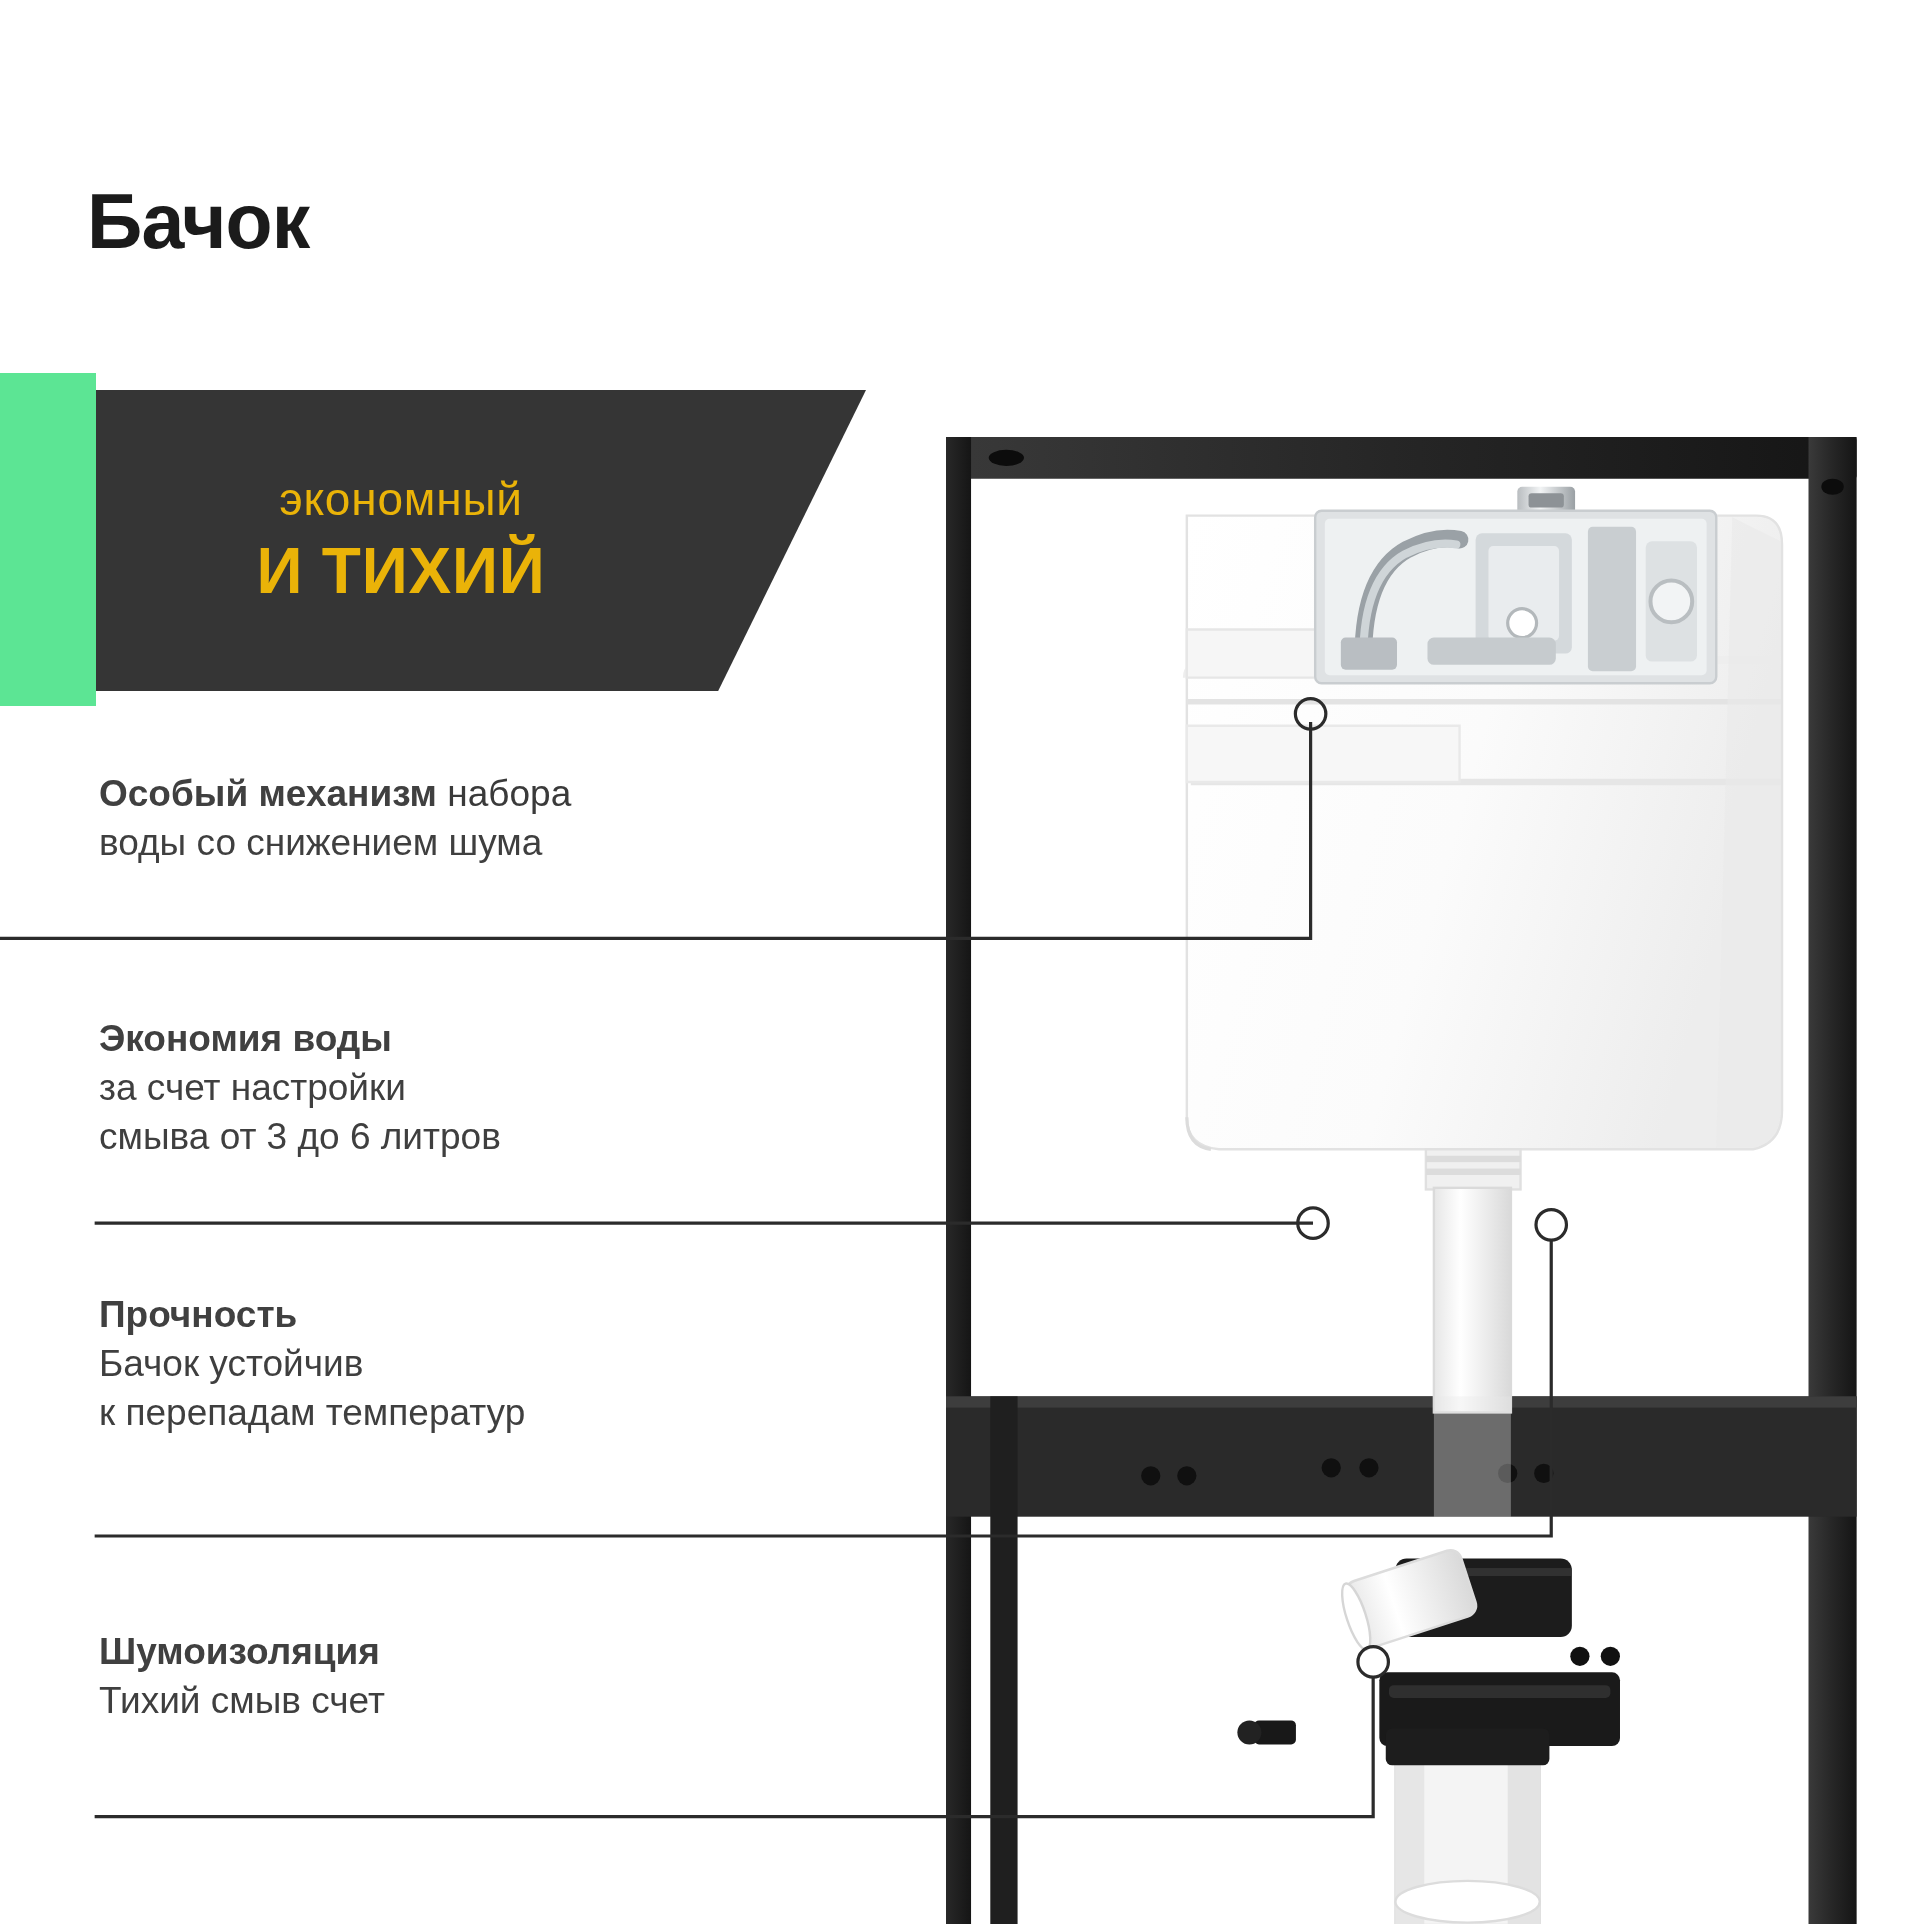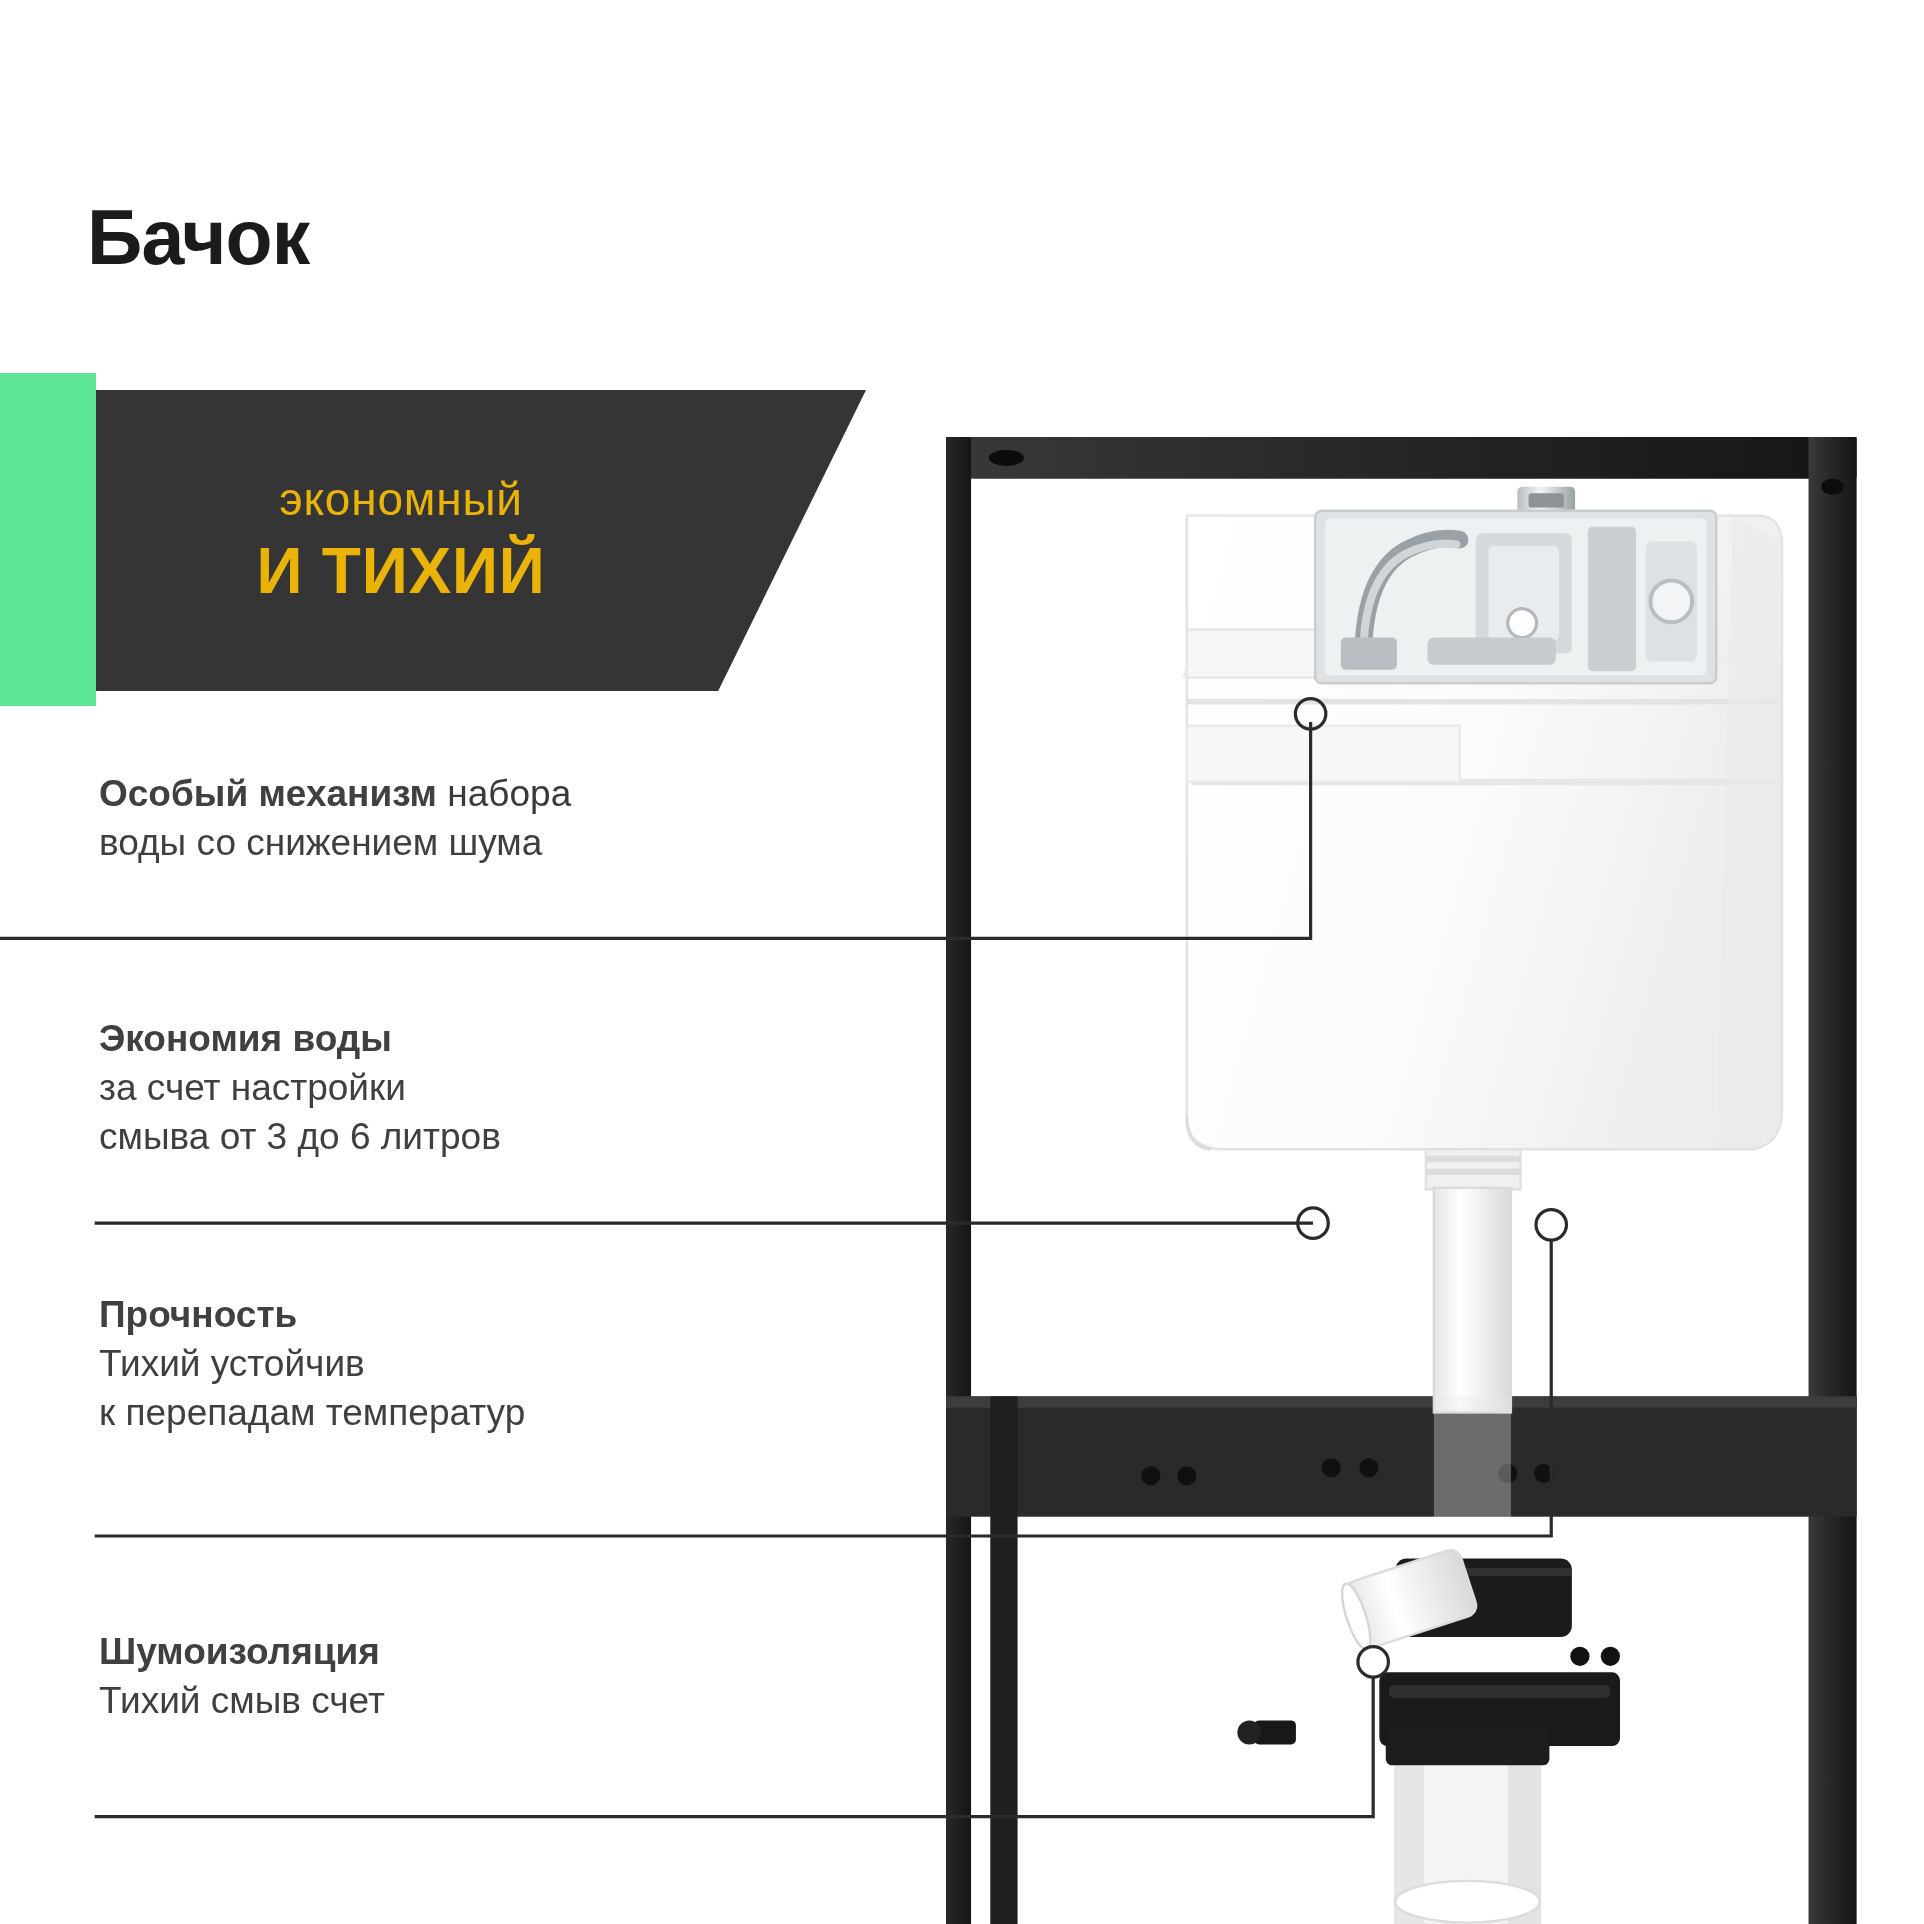--- a/index.html
+++ b/index.html
@@ -19,21 +19,20 @@
   
   .page-title {
     position: absolute;
     left: 87px;
     top: 183px;
     font-size: 77px;
     font-weight: bold;
     color: #1b1b1b;
     letter-spacing: -0.8px;
     line-height: 1;
-    margin-top: 16px;
   }
 
   
   .accent-bar {
     position: absolute;
     left: 0;
     top: 373px;
     width: 96px;
     height: 333px;
     background: #5ce594;
@@ -147,21 +146,21 @@
       <b>Экономия воды</b>
     </div>
     <div class="f-body">за счет настройки</div>
     <div class="f-body">смыва от 3 до 6 литров</div>
   </div>
 
   <div class="feature f3">
     <div class="f-head">
       <b>Прочность</b>
     </div>
-    <div class="f-body">Тихий устойчив</div>
+    <div class="f-body">Бачок устойчив</div>
     <div class="f-body">к перепадам температур</div>
   </div>
 
   <div class="feature f4">
     <div class="f-head">
       <b>Шумоизоляция</b>
     </div>
     <div class="f-body">Тихий смыв счет</div>
   </div>
 

